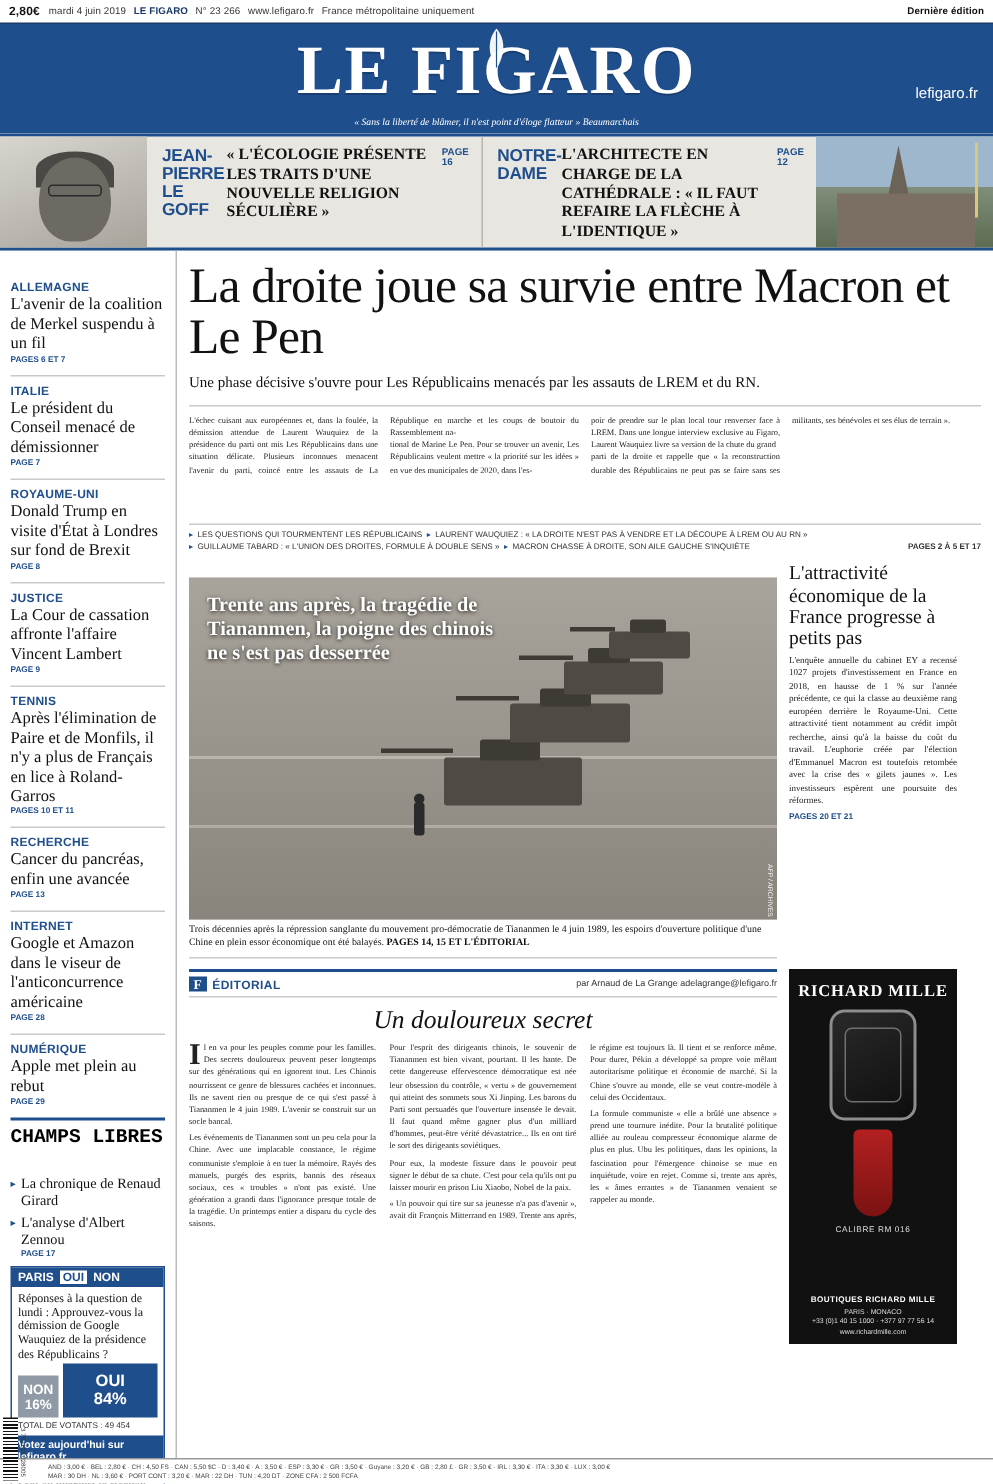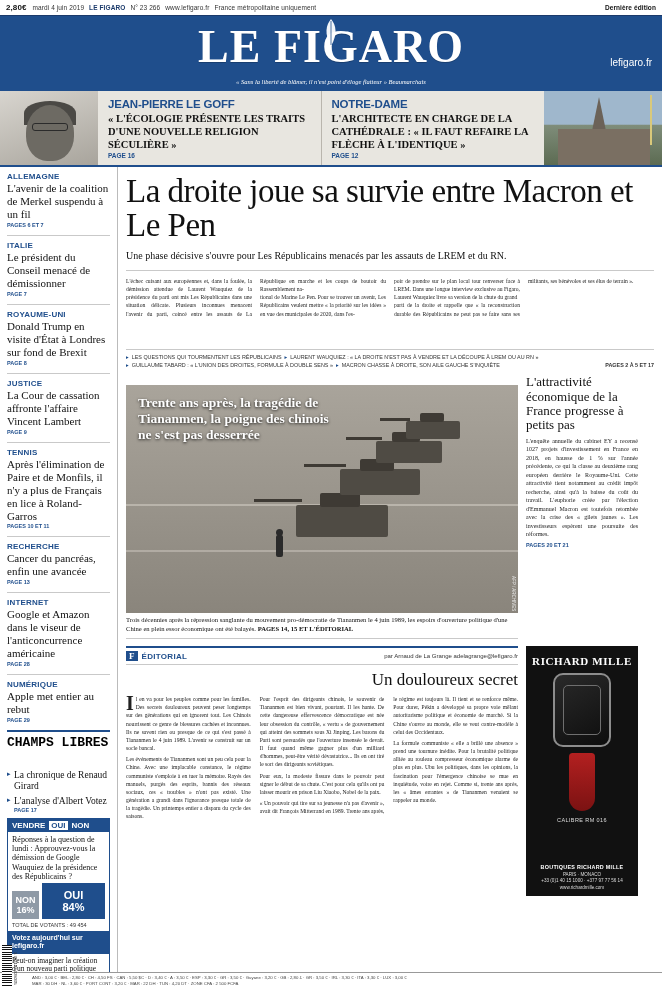--- a/index.html
+++ b/index.html
@@ -95,21 +95,20 @@
   }
   .promo-portrait .glasses {
     position:absolute; left:32px; top:32px; width:36px; height:8px;
     border:1.5px solid #2b2b2b; border-radius:3px;
   }
   .promo-col {
     flex: 1;
     padding: 7px 8px 6px 10px;
     border-right: 1px solid #b9b5ad;
     display: flex;
-    flex-direction: column;
     justify-content: center;
   }
   .promo-col.last { border-right: none; }
   .promo-kicker {
     font-family:"Liberation Sans", sans-serif;
     font-weight:bold;
     font-size:11.5px;
     color:#1f4e8c;
     margin-bottom:3px;
     letter-spacing:-.2px;
@@ -147,21 +146,21 @@
   }
 
   
   .main {
     display: flex;
     height: calc(989px - 16px - 62px - 14px - 78px);
   }
   .leftcol {
     width: 118px;
     border-right: 1px solid #bbb;
-    padding: 5px 7px 0 7px;
+    padding: 20px 7px 0 7px;
   }
   .centercol {
     flex: 1;
     padding: 5px 8px 0 8px;
   }
 
   
   .rail-item { margin-bottom: 7px; }
   .rail-cat {
     font-family:"Liberation Sans", sans-serif;
@@ -381,22 +380,23 @@
   .edit-label {
     font-family:"Liberation Sans", sans-serif;
     font-weight:bold; font-size:8px; color:#1f4e8c; letter-spacing:.3px;
   }
   .edit-by {
     font-family:"Liberation Sans", sans-serif;
     font-size:6px; color:#333; margin-left:auto;
   }
   .edit-title {
     font-family:"Liberation Serif", serif;
+    font-style: italic;
     font-size:17px;
-    text-align:right;
+    text-align:center;
     margin-bottom:5px;
   }
   .edit-cols {
     column-count: 3;
     column-gap: 9px;
     font-family:"Liberation Serif", serif;
     font-size:5.6px;
     line-height:1.46;
     text-align:justify;
     height: 205px;
@@ -577,38 +577,38 @@
 
       <div class="rail-item">
         <div class="rail-cat">INTERNET</div>
         <div class="rail-title">Google et Amazon dans le viseur de l'anticoncurrence américaine</div>
         <div class="rail-page">PAGE 28</div>
       </div>
       <div class="rail-sep"></div>
 
       <div class="rail-item">
         <div class="rail-cat">NUMÉRIQUE</div>
-        <div class="rail-title">Apple met entier au rebut</div>
+        <div class="rail-title">Apple met plein au rebut</div>
         <div class="rail-page">PAGE 29</div>
       </div>
 
       <div class="champs">
         <div class="champs-h">CHAMPS LIBRES</div>
         <div class="champs-li">
           <span>La chronique de Renaud Girard</span>
         </div>
         <div class="champs-li">
-          <span>L'analyse d'Albert Votez</span>
+          <span>L'analyse d'Albert Zennou</span>
           <div class="rail-page">PAGE 17</div>
         </div>
       </div>
 
       <div class="pollbox">
         <div class="poll-head">
-          <span>VENDRE</span>
+          <span>PARIS</span>
           <span class="oui">OUI</span>
           <span>NON</span>
         </div>
         <div class="poll-q">Réponses à la question de lundi : Approuvez-vous la démission de Google Wauquiez de la présidence des Républicains ?</div>
         <div class="poll-bars">
           <div class="poll-b no">
             <div>NON</div>
             <div>16%</div>
           </div>
           <div class="poll-b yes">

